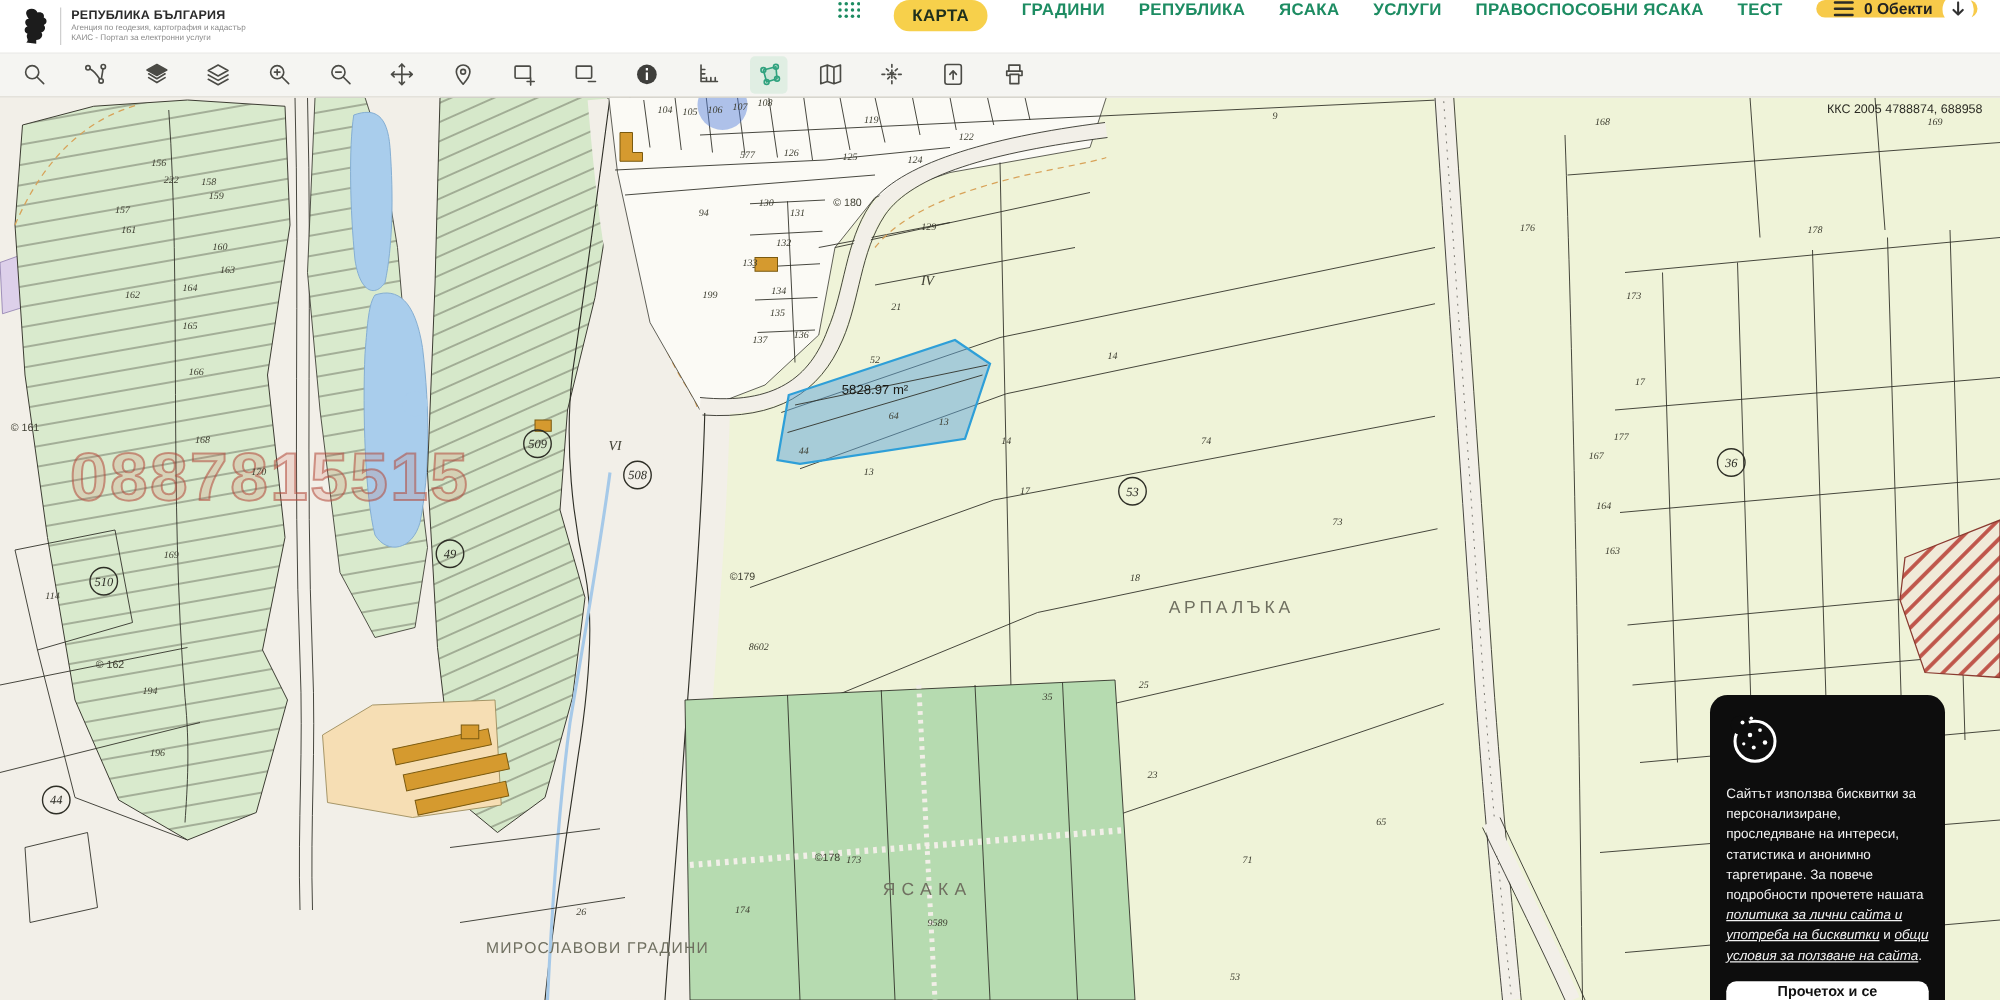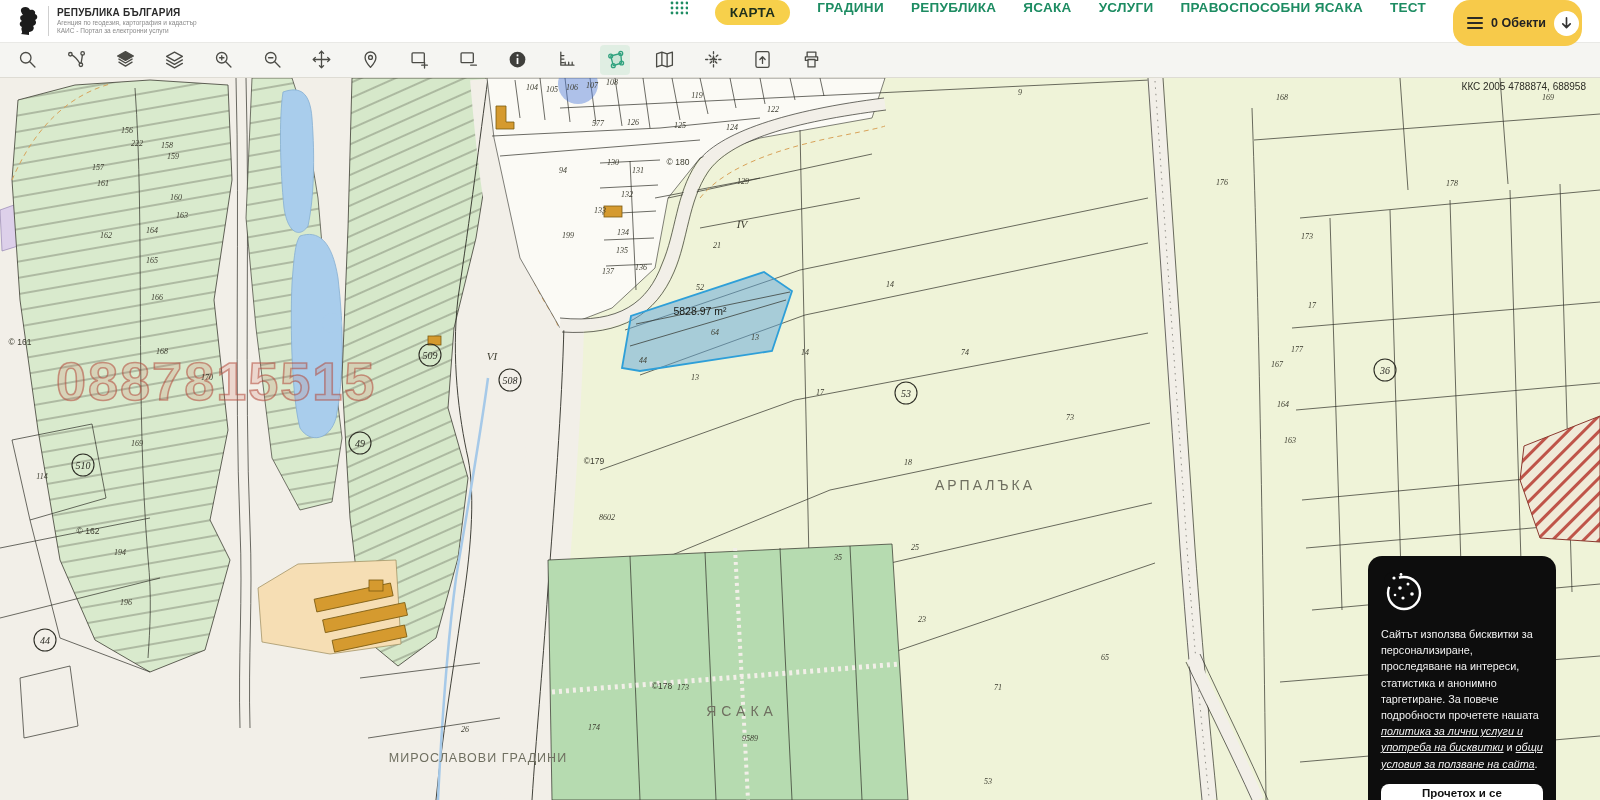--- a/index.html
+++ b/index.html
@@ -12,21 +12,21 @@
   .lion{width:24px;height:30px;}
   .logo-div{width:1px;height:30px;background:#cfcfcf;margin:0 8px;}
   .logo-txt{line-height:1.25;}
   .logo-title{font-size:10px;font-weight:bold;color:#2a2a2a;letter-spacing:.2px;}
   .logo-sub{font-size:6.5px;color:#8a8a8a;}
   .nav{position:absolute;right:18px;top:0;height:42px;display:flex;align-items:flex-start;gap:27px;}
   .grid-ic{display:inline-block;}
   .nav-item{font-size:13.5px;font-weight:bold;color:#1d8c62;cursor:pointer;letter-spacing:.3px;white-space:nowrap;}
   .nav-item.active{background:#f7d04b;color:#20301c;padding:5px 15px;border-radius:15px;}
   .obj-pill{display:flex;align-items:center;gap:8px;background:#f7ca4a;border-radius:17px;
-            height:46px;padding:0 3px 0 14px;cursor:pointer;}
+            height:14px;padding:0 3px 0 14px;cursor:pointer;}
   .burger{display:inline-flex;flex-direction:column;gap:3px;}
   .burger span{display:block;width:16px;height:2.2px;background:#2b2b26;border-radius:1px;}
   .obj-label{font-size:12.5px;font-weight:bold;color:#222;white-space:nowrap;}
   .obj-circle{width:25px;height:25px;border-radius:50%;background:#fff;display:flex;
               align-items:center;justify-content:center;color:#333;font-size:13px;}
   
   .tools{position:absolute;top:42px;left:0;width:1600px;height:36px;background:#f5f5f2;
          border-bottom:1px solid #dedcd4;display:flex;align-items:center;padding-left:12px;
          box-sizing:border-box;z-index:25;}
   .tbtn{width:30px;height:30px;margin-right:19px;display:flex;align-items:center;justify-content:center;
@@ -488,16 +488,16 @@
     <circle cx="11" cy="12" r="7.5" fill="#0d0d0d"></circle>
     <circle cx="13" cy="10" r="1.6" fill="#fff"></circle>
     <circle cx="20" cy="6.5" r="1.4" fill="#fff"></circle>
     <circle cx="19" cy="20" r="1.8" fill="#fff"></circle>
     <circle cx="27" cy="16" r="1.5" fill="#fff"></circle>
     <circle cx="31" cy="26" r="1.8" fill="#fff"></circle>
     <circle cx="22" cy="30" r="1.6" fill="#fff"></circle>
     <circle cx="14" cy="27" r="1.3" fill="#fff"></circle>
   </svg>
   <div class="ctext">
-    <span>Сайтът използва бисквитки за персонализиране, проследяване на интереси, статистика и анонимно таргетиране. За повече подробности прочетете нашата </span><a href="#">политика за лични услуги и употреба на бисквитки</a><span> и </span><a href="#">общи условия за ползване на сайта</a><span>.</span>
+    <span>Сайтът използва бисквитки за персонализиране, проследяване на интереси, статистика и анонимно таргетиране. За повече подробности прочетете нашата </span><a href="#">политика за лични сайта и употреба на бисквитки</a><span> и </span><a href="#">общи условия за ползване на сайта</a><span>.</span>
   </div>
   <button class="cbtn">Прочетох и се съгласявам</button>
 </div>
 
 </body></html>

